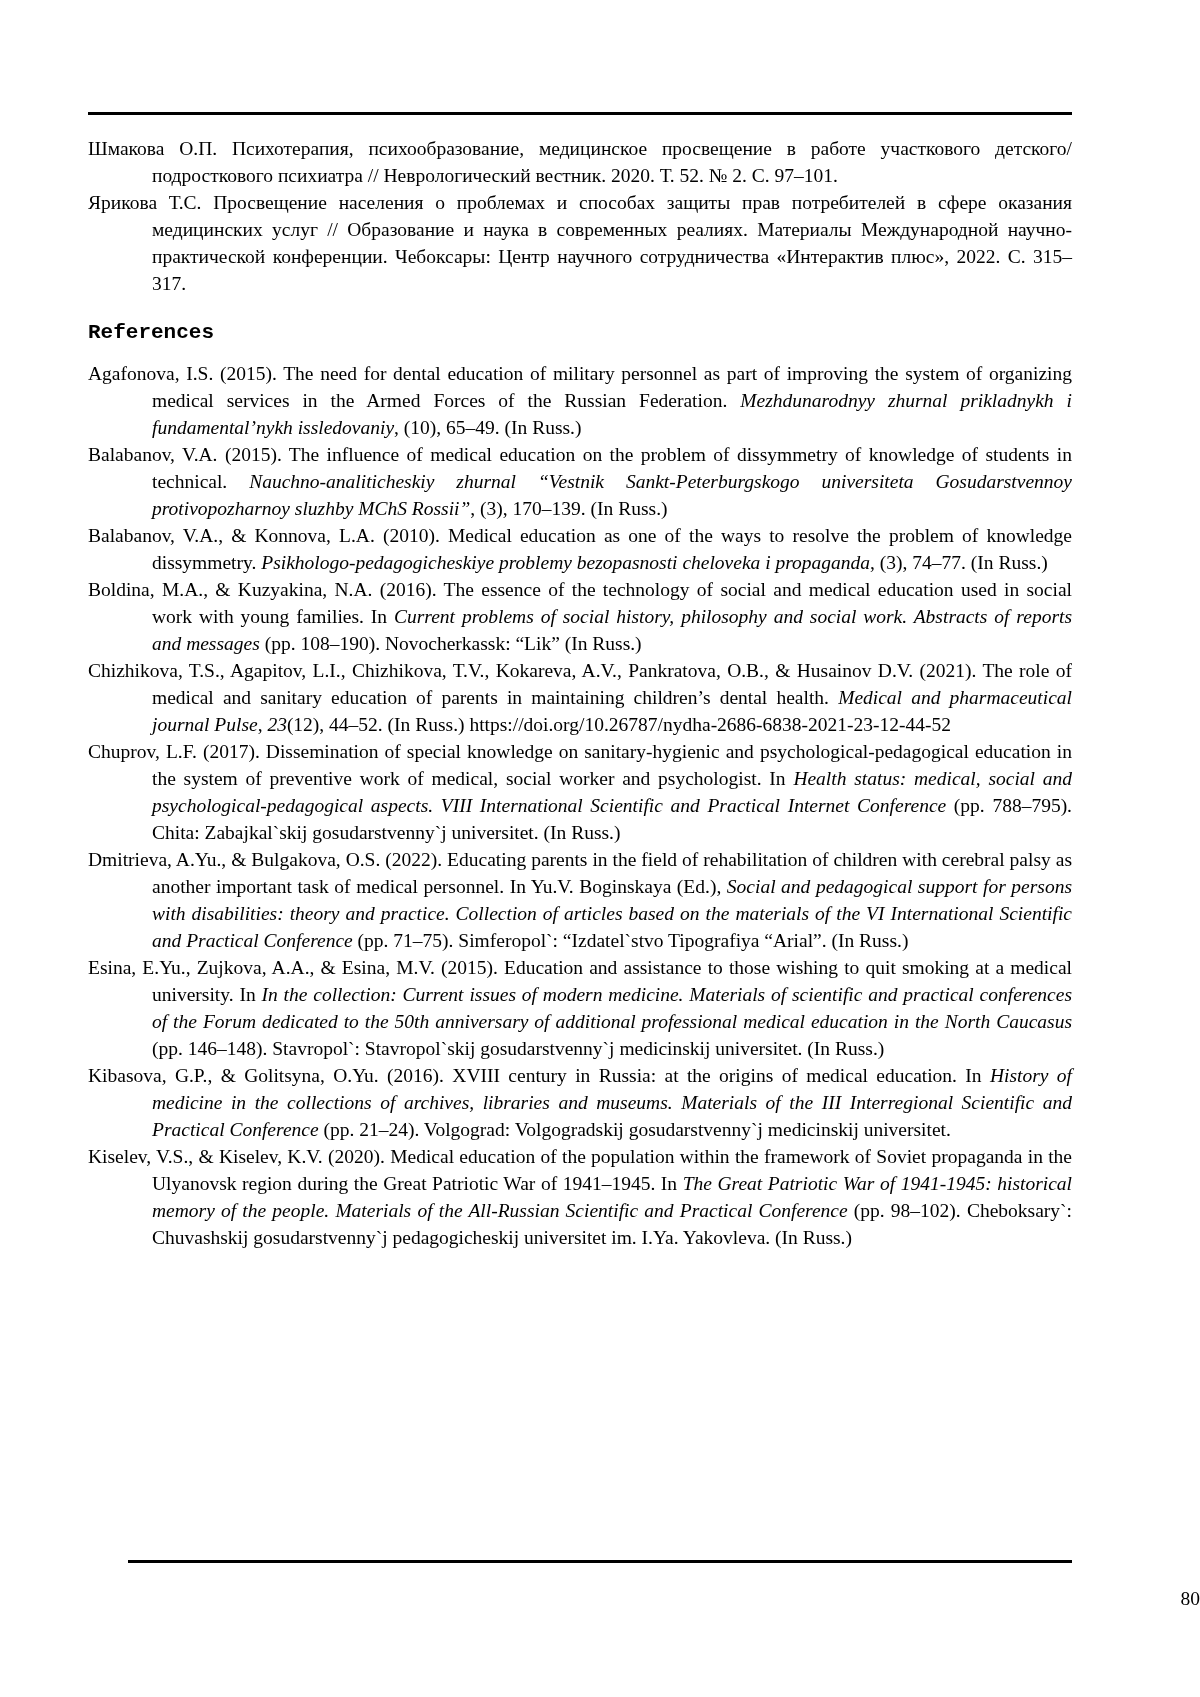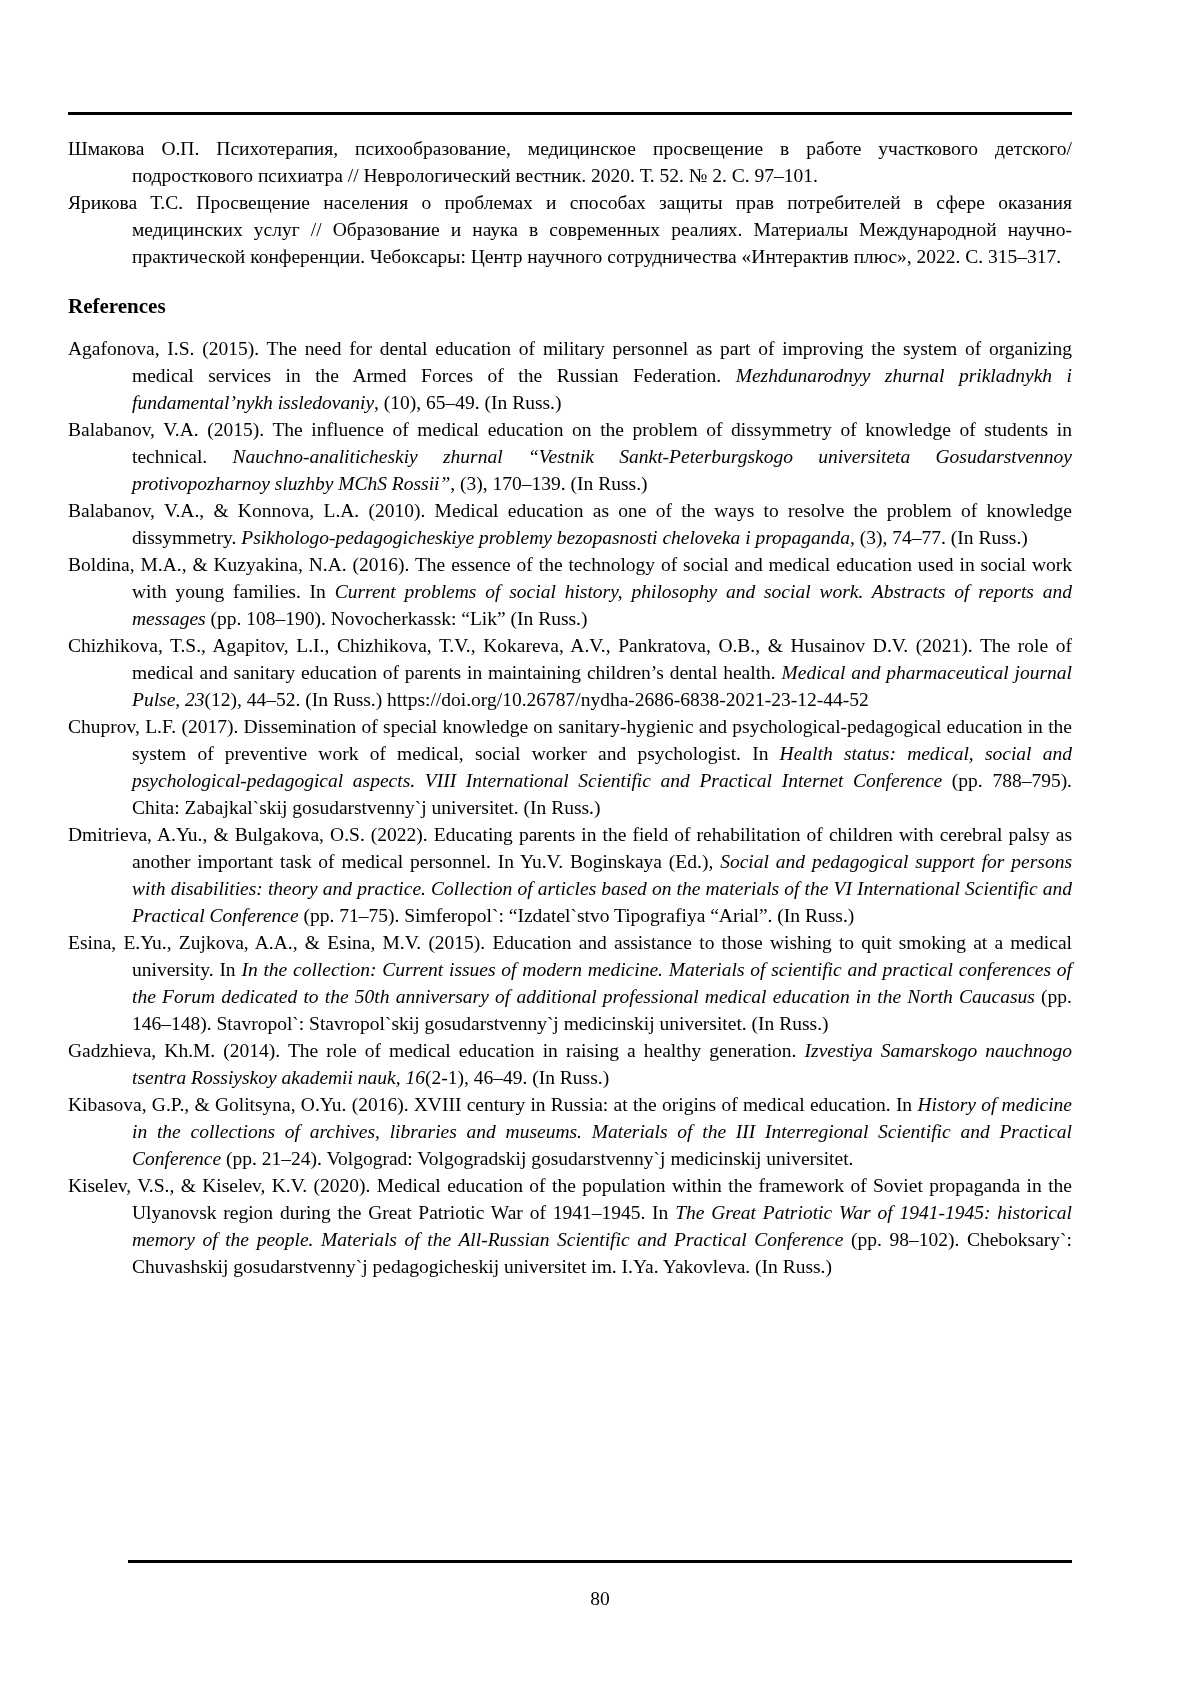--- a/index.html
+++ b/index.html
@@ -9,21 +9,21 @@
     height: 1697px;
     background: #ffffff;
     color: #000000;
     font-family: "Liberation Serif", serif;
     -webkit-font-smoothing: antialiased;
   }
   .page {
     position: relative;
     width: 1200px;
     height: 1697px;
-    padding: 112px 128px 0 68px;
+    padding: 112px 128px 0 88px;
     overflow: hidden;
   }
   .rule {
     border: none;
     border-top: 3.5px solid #000;
     height: 0;
     margin: 0;
   }
   .rule.top { margin-bottom: 20px; }
   .rule.bottom {
@@ -36,32 +36,32 @@
   .ref-entry {
     margin: 0;
     font-size: 19.5px;
     line-height: 27px;
     text-align: justify;
     padding-left: 64px;
     text-indent: -64px;
   }
   .it { font-style: italic; }
   .heading {
-    font-family: Liberation Serif, serif;
+    font-family: Liberation Mono, monospace;
     font-weight: 700;
     font-size: 21px;
     margin: 24px 0 16px 0;
     text-indent: 0;
   }
   .page-number {
     position: absolute;
     left: 0;
     right: 0;
     top: 1588px;
-    text-align: center;
+    text-align: right;
     font-size: 19.5px;
   }
 </style>
 </head>
 <body>
 
 <div class="page">
 
   <hr class="rule top">
 
@@ -74,21 +74,20 @@
 
   <div class="ref-list">
       <p class="ref-entry"><span>Agafonova, I.S. (2015). The need for dental education of military personnel as part of improving the system of organizing medical services in the Armed Forces of the Russian Federation. </span><span class="it">Mezhdunarodnyy zhurnal prikladnykh i fundamental’nykh issledovaniy</span><span>, (10), 65–49. (In Russ.)</span></p>
       <p class="ref-entry"><span>Balabanov, V.A. (2015). The influence of medical education on the problem of dissymmetry of knowledge of students in technical. </span><span class="it">Nauchno-analiticheskiy zhurnal “Vestnik Sankt-Peterburgskogo universiteta Gosudarstvennoy protivopozharnoy sluzhby MChS Rossii”</span><span>, (3), 170–139. (In Russ.)</span></p>
       <p class="ref-entry"><span>Balabanov, V.A., &amp; Konnova, L.A. (2010). Medical education as one of the ways to resolve the problem of knowledge dissymmetry. </span><span class="it">Psikhologo-pedagogicheskiye problemy bezopasnosti cheloveka i propaganda</span><span>, (3), 74–77. (In Russ.)</span></p>
       <p class="ref-entry"><span>Boldina, M.A., &amp; Kuzyakina, N.A. (2016). The essence of the technology of social and medical education used in social work with young families. In </span><span class="it">Current problems of social history, philosophy and social work. Abstracts of reports and messages</span><span> (pp. 108–190). Novocherkassk: “Lik” (In Russ.)</span></p>
       <p class="ref-entry"><span>Chizhikova, T.S., Agapitov, L.I., Chizhikova, T.V., Kokareva, A.V., Pankratova, O.B., &amp; Husainov D.V. (2021). The role of medical and sanitary education of parents in maintaining children’s dental health. </span><span class="it">Medical and pharmaceutical journal Pulse</span><span>, </span><span class="it">23</span><span>(12), 44–52. (In Russ.) https://doi.org/10.26787/nydha-2686-6838-2021-23-12-44-52</span></p>
       <p class="ref-entry"><span>Chuprov, L.F. (2017). Dissemination of special knowledge on sanitary-hygienic and psychological-pedagogical education in the system of preventive work of medical, social worker and psychologist. In </span><span class="it">Health status: medical, social and psychological-pedagogical aspects. VIII International Scientific and Practical Internet Conference</span><span> (pp. 788–795). Chita: Zabajkal`skij gosudarstvenny`j universitet. (In Russ.)</span></p>
       <p class="ref-entry"><span>Dmitrieva, A.Yu., &amp; Bulgakova, O.S. (2022). Educating parents in the field of rehabilitation of children with cerebral palsy as another important task of medical personnel. In Yu.V. Boginskaya (Ed.), </span><span class="it">Social and pedagogical support for persons with disabilities: theory and practice. Collection of articles based on the materials of the VI International Scientific and Practical Conference</span><span> (pp. 71–75). Simferopol`: “Izdatel`stvo Tipografiya “Arial”. (In Russ.)</span></p>
       <p class="ref-entry"><span>Esina, E.Yu., Zujkova, A.A., &amp; Esina, M.V. (2015). Education and assistance to those wishing to quit smoking at a medical university. In </span><span class="it">In the collection: Current issues of modern medicine. Materials of scientific and practical conferences of the Forum dedicated to the 50th anniversary of additional professional medical education in the North Caucasus</span><span> (pp. 146–148). Stavropol`: Stavropol`skij gosudarstvenny`j medicinskij universitet. (In Russ.)</span></p>
-      <p class="ref-entry"><span>Gadzhieva, Kh.M. (2014). The role of medical education in raising a healthy generation. </span><span class="it">Izvestiya Samarskogo nauchnogo tsentra Rossiyskoy akademii nauk, 16</span><span>(2-1), 46–49. (In Russ.)</span></p>
       <p class="ref-entry"><span>Kibasova, G.P., &amp; Golitsyna, O.Yu. (2016). XVIII century in Russia: at the origins of medical education. In </span><span class="it">History of medicine in the collections of archives, libraries and museums. Materials of the III Interregional Scientific and Practical Conference</span><span> (pp. 21–24). Volgograd: Volgogradskij gosudarstvenny`j medicinskij universitet.</span></p>
       <p class="ref-entry"><span>Kiselev, V.S., &amp; Kiselev, K.V. (2020). Medical education of the population within the framework of Soviet propaganda in the Ulyanovsk region during the Great Patriotic War of 1941–1945. In </span><span class="it">The Great Patriotic War of 1941-1945: historical memory of the people. Materials of the All-Russian Scientific and Practical Conference</span><span> (pp. 98–102). Cheboksary`: Chuvashskij gosudarstvenny`j pedagogicheskij universitet im. I.Ya. Yakovleva. (In Russ.)</span></p>
     </div>
 
   <hr class="rule bottom">
 
   <div class="page-number">80</div>
 
 </div>
 

